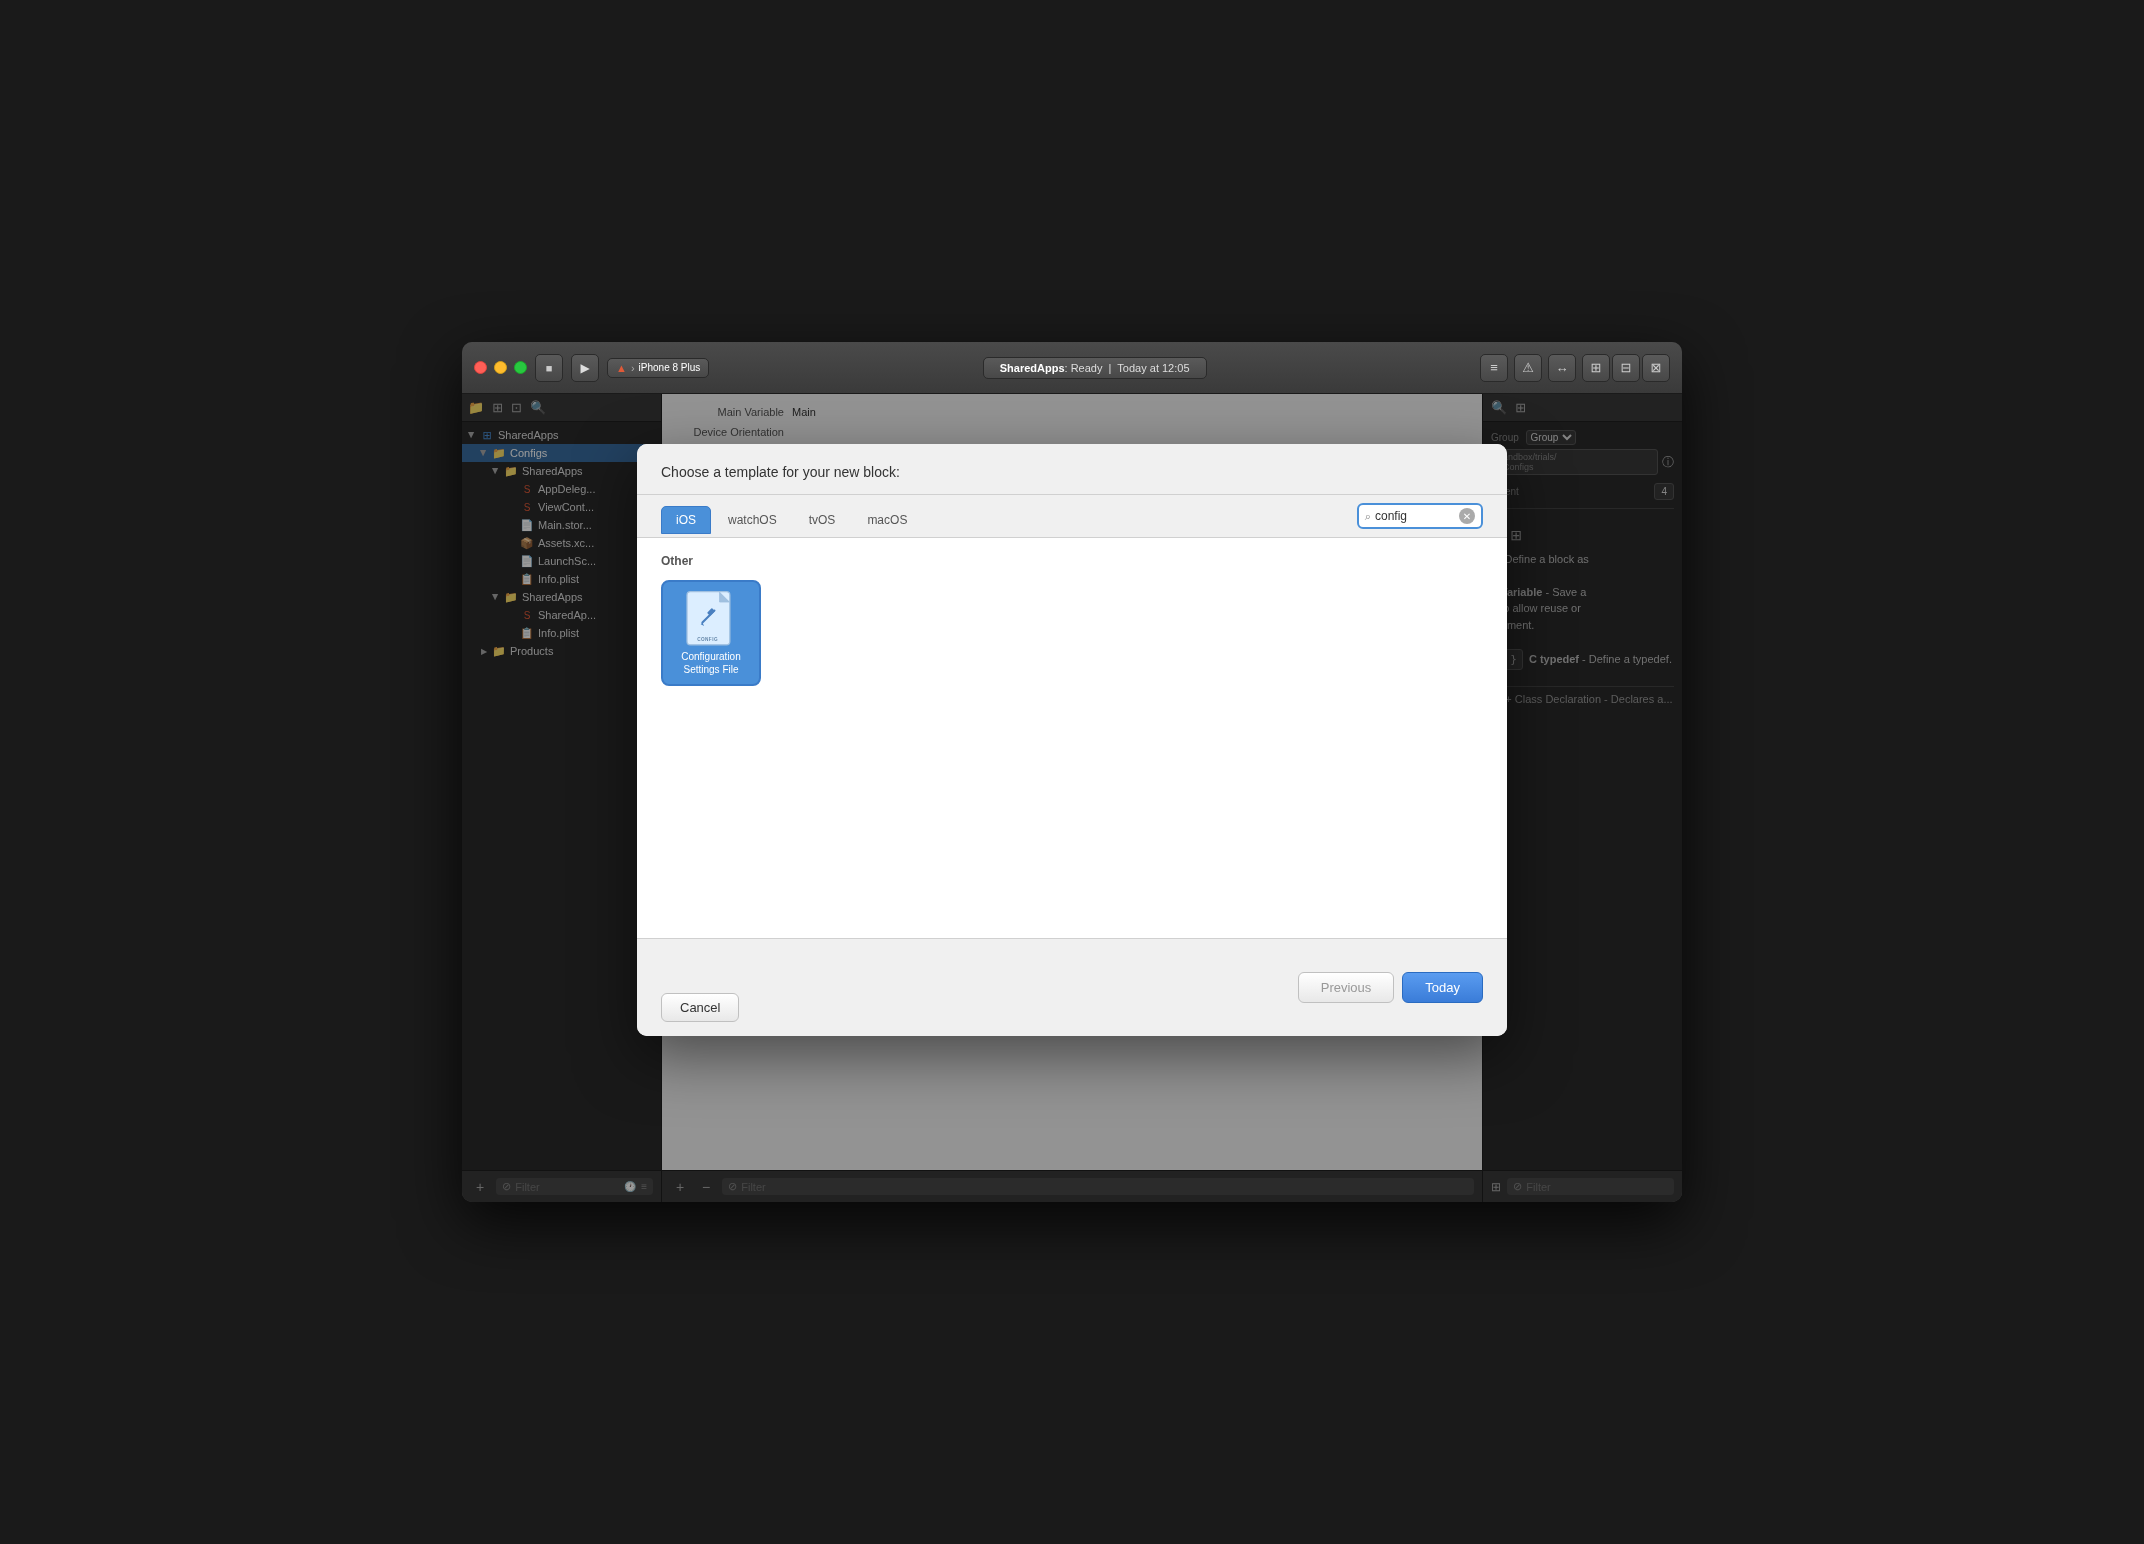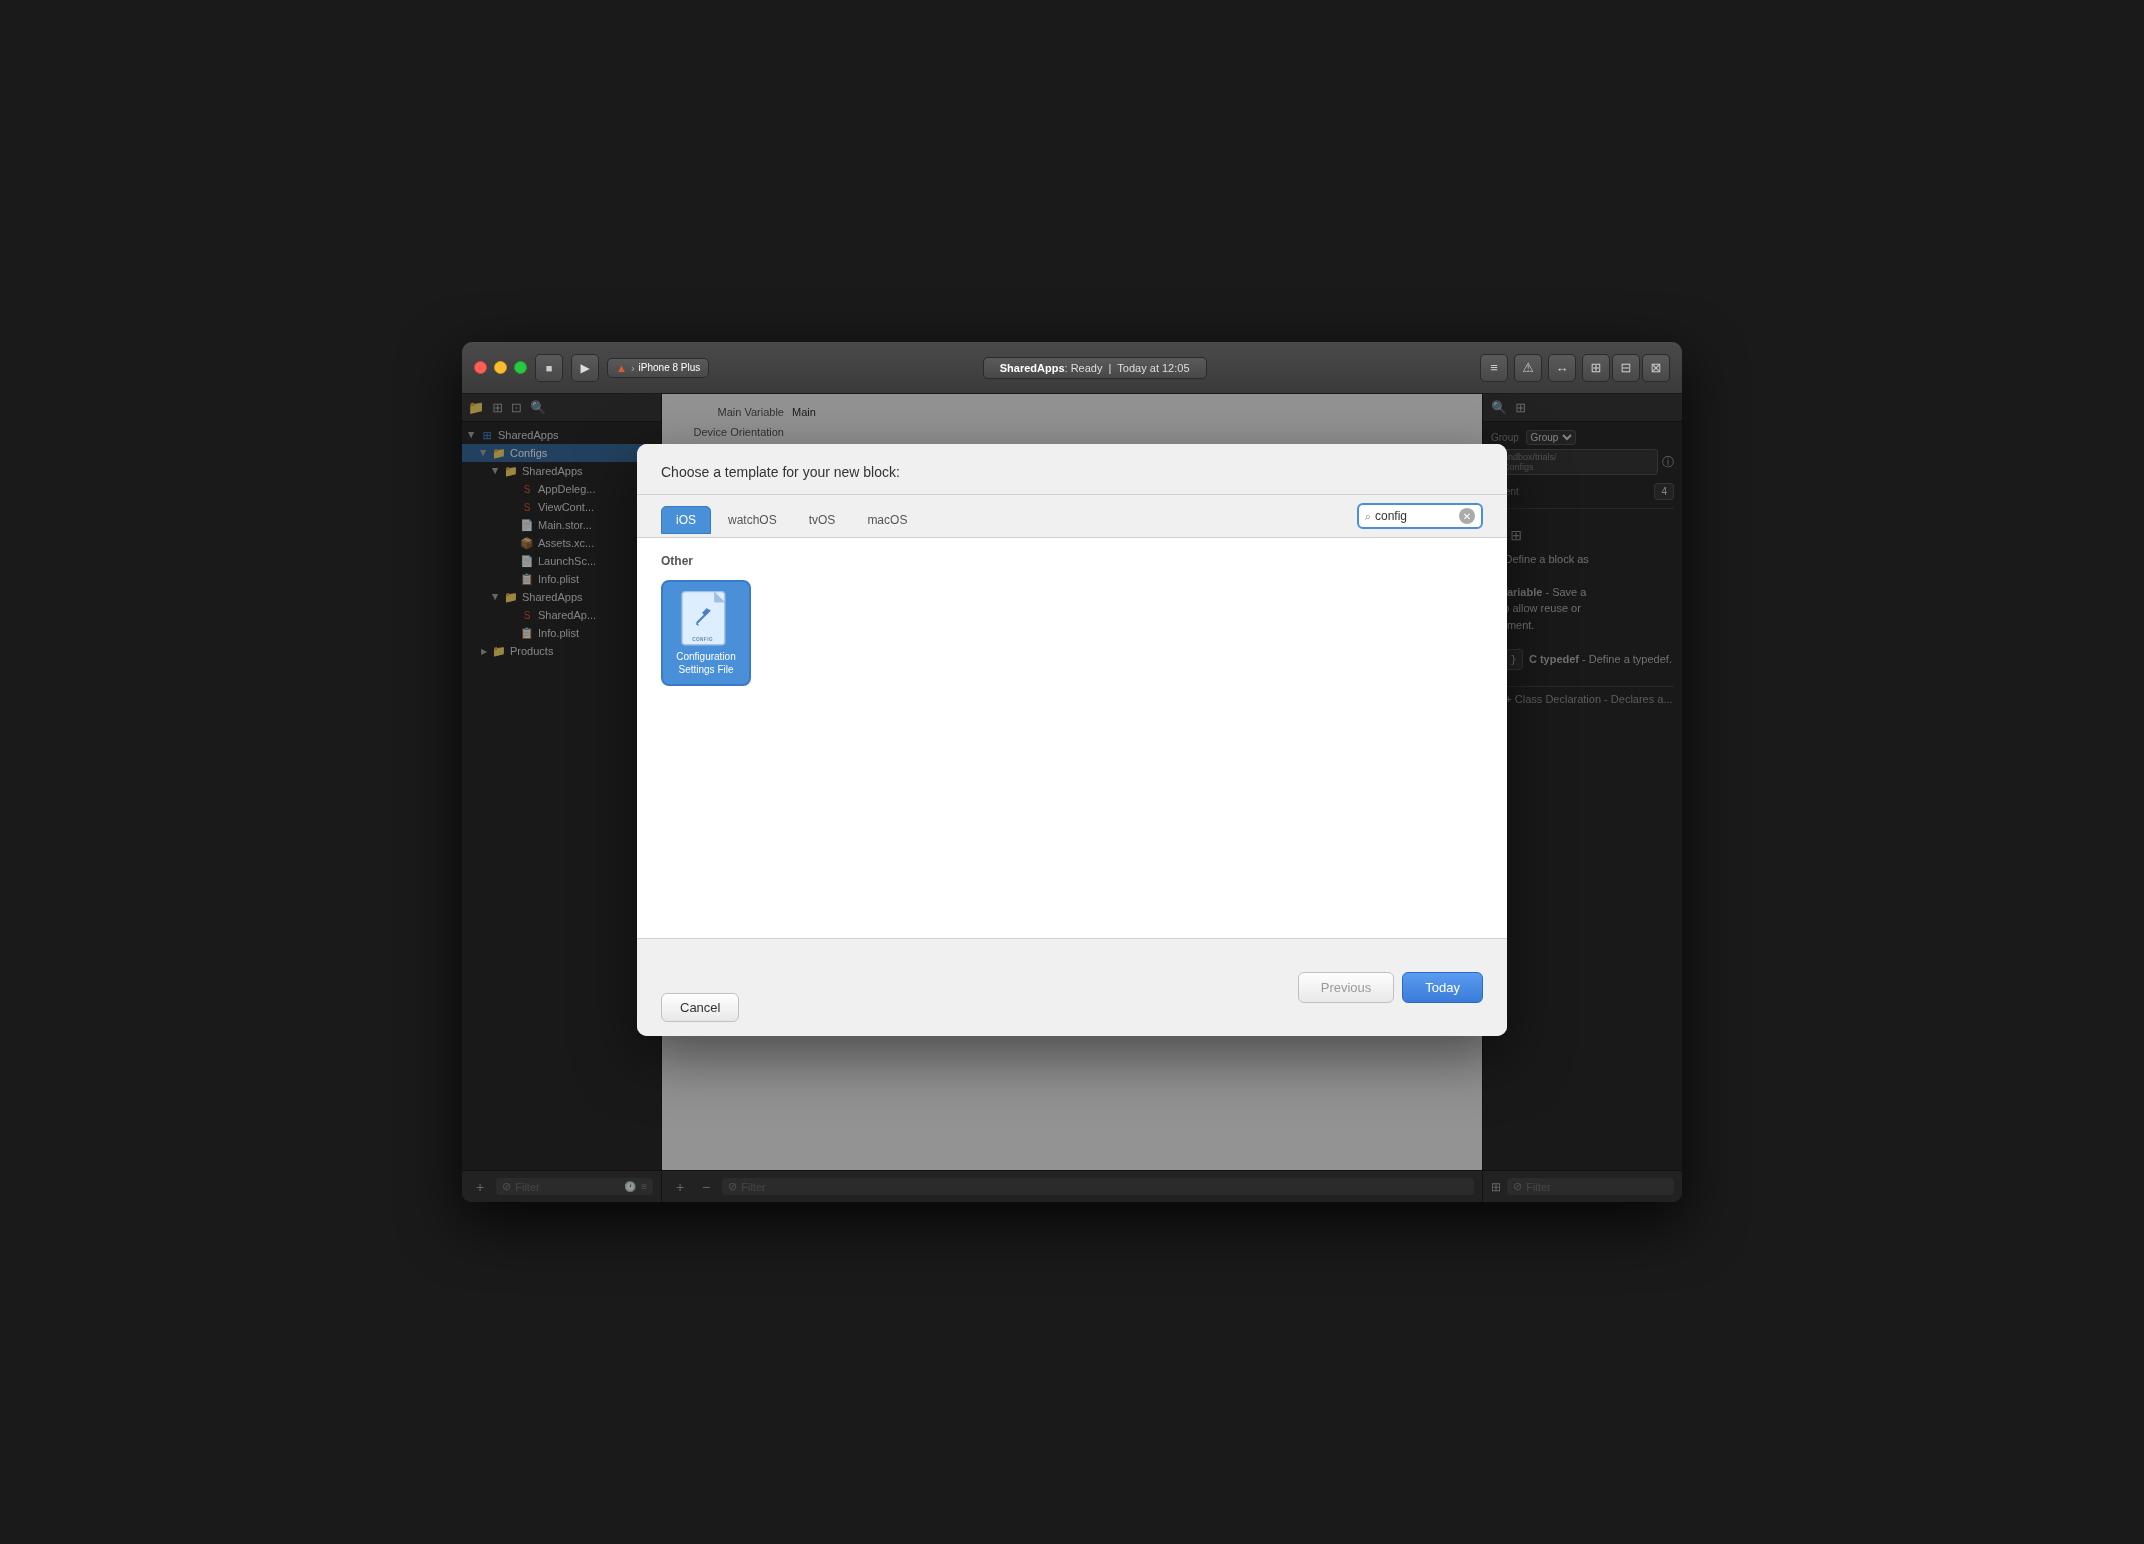--- a/index.html
+++ b/index.html
@@ -410,21 +410,21 @@
       margin-bottom: 12px;
     }
 
     .template-grid {
       display: flex;
       flex-wrap: wrap;
       gap: 8px;
     }
 
     .template-item {
-      width: 90px;
+      width: 100px;
       display: flex;
       flex-direction: column;
       align-items: center;
       padding: 8px;
       border-radius: 8px;
       cursor: pointer;
       border: 2px solid transparent;
     }
 
     .template-item.selected {

